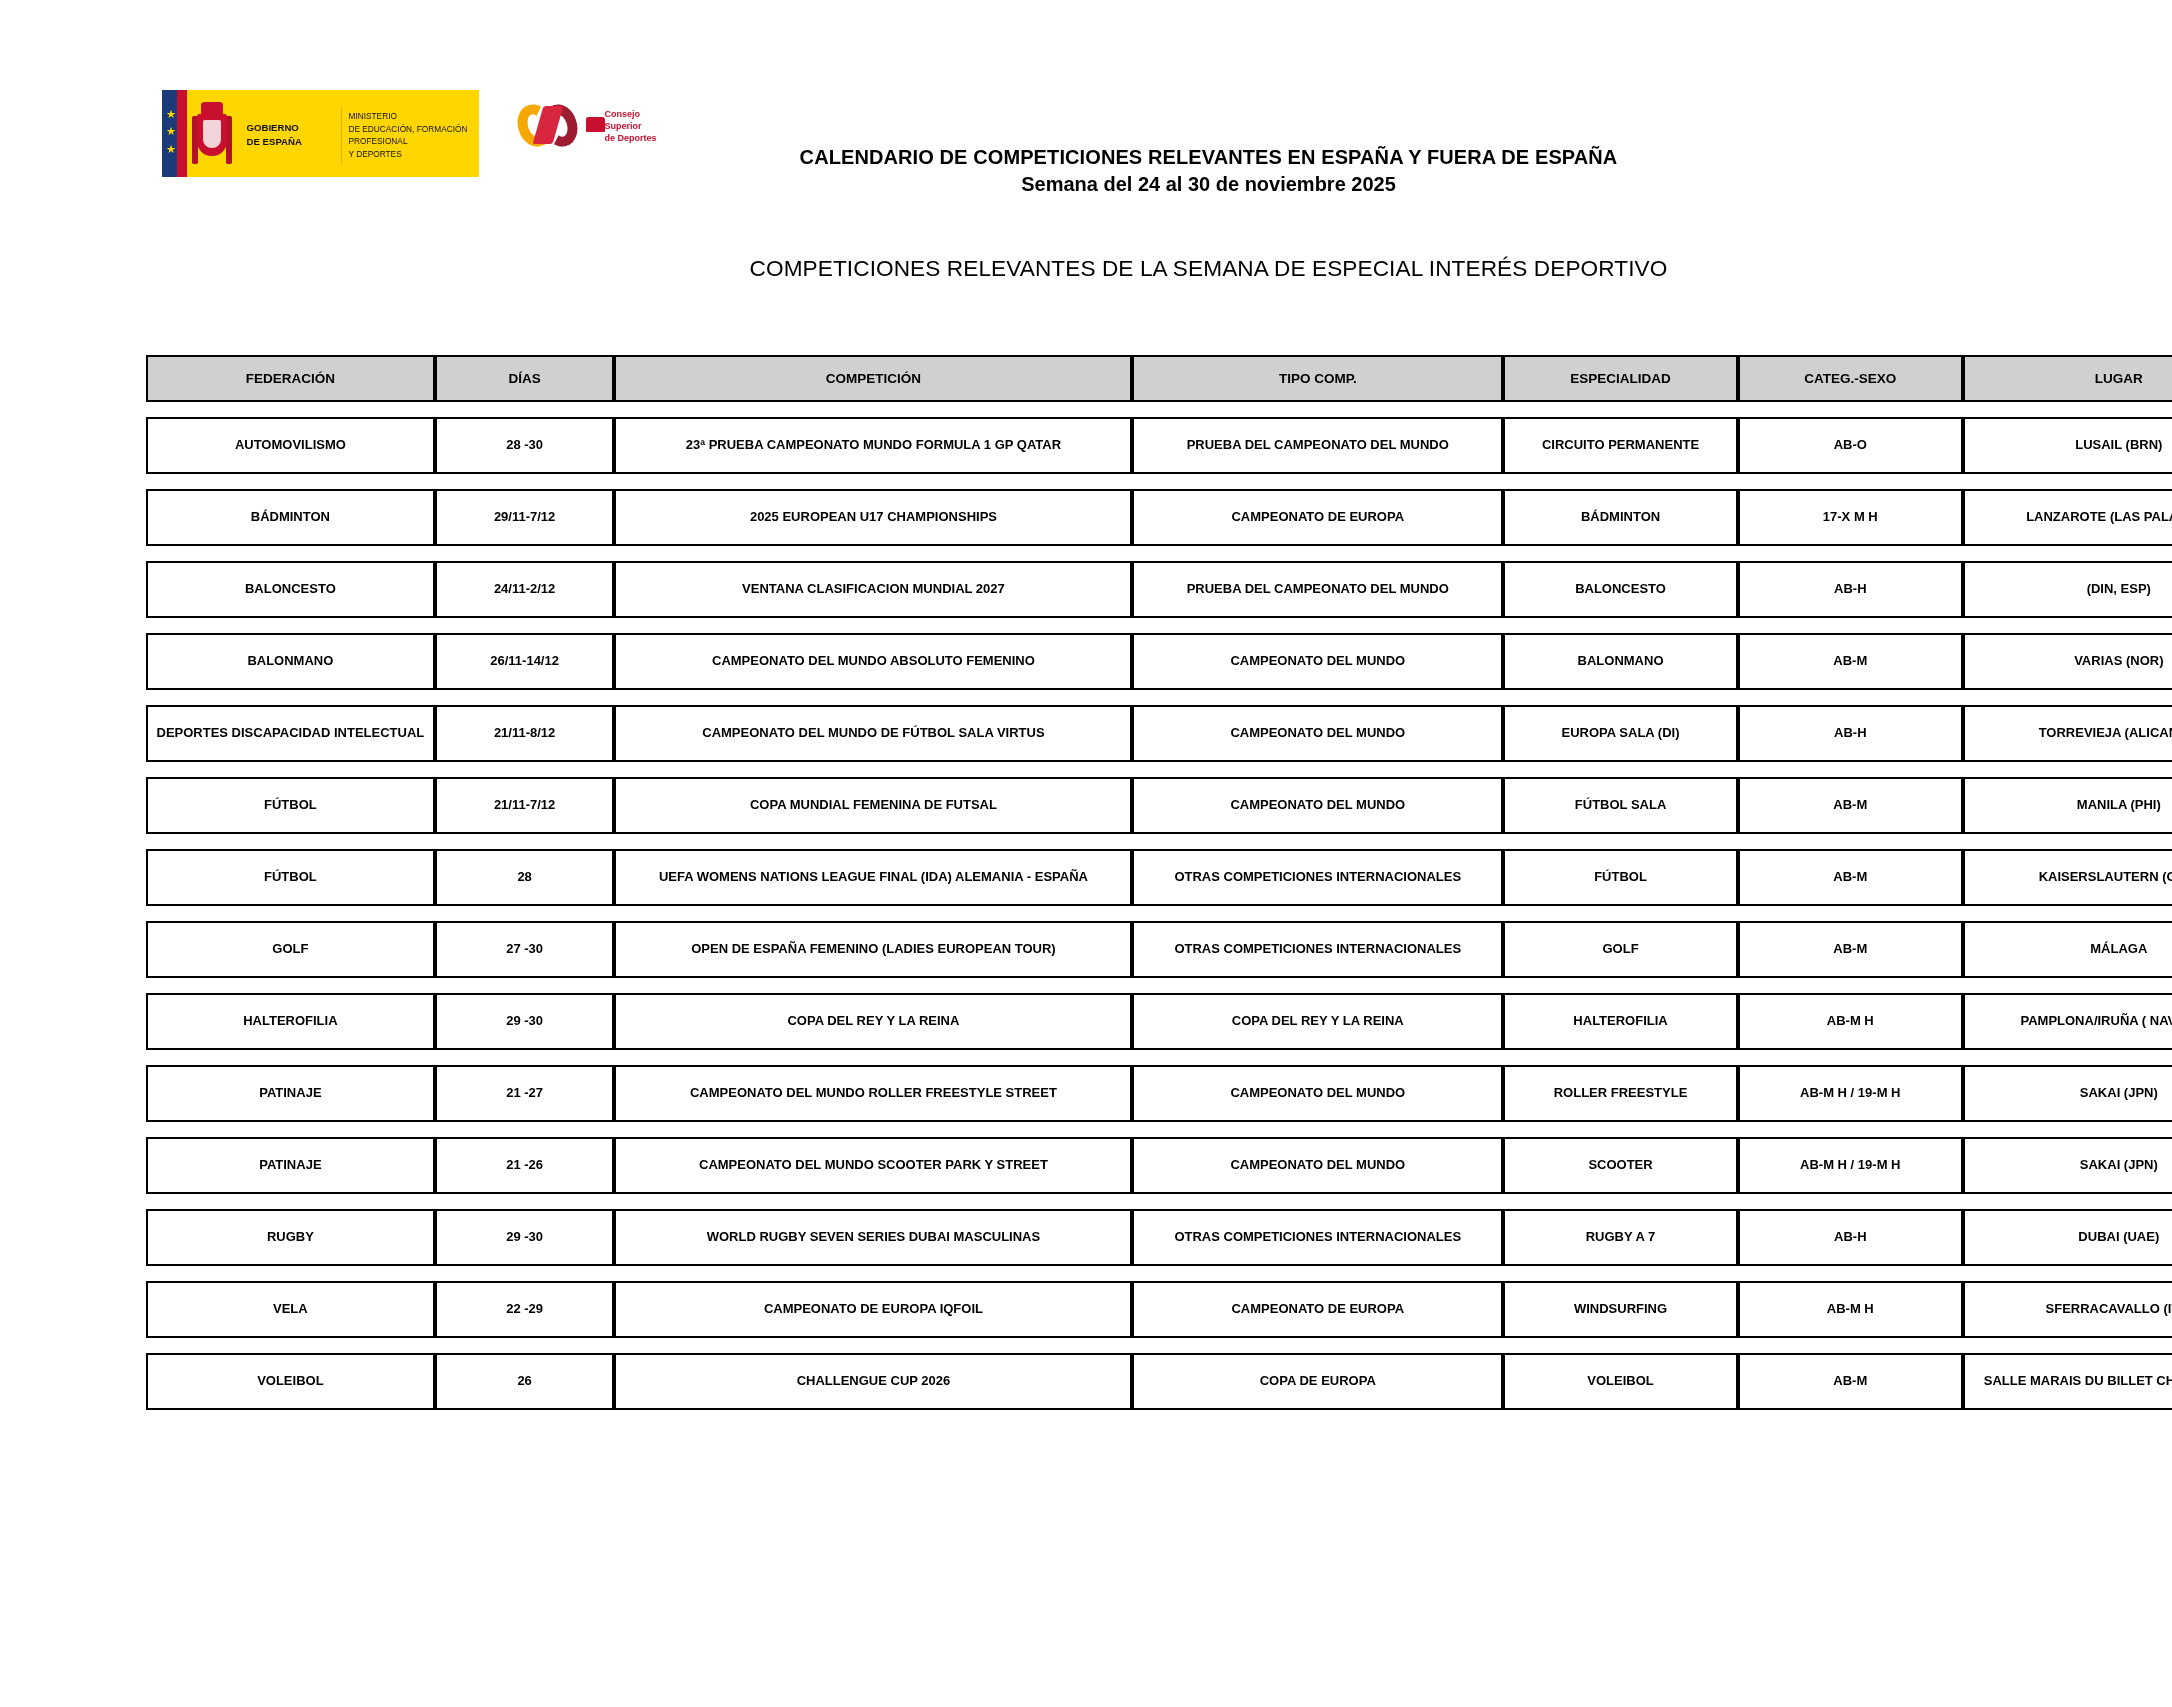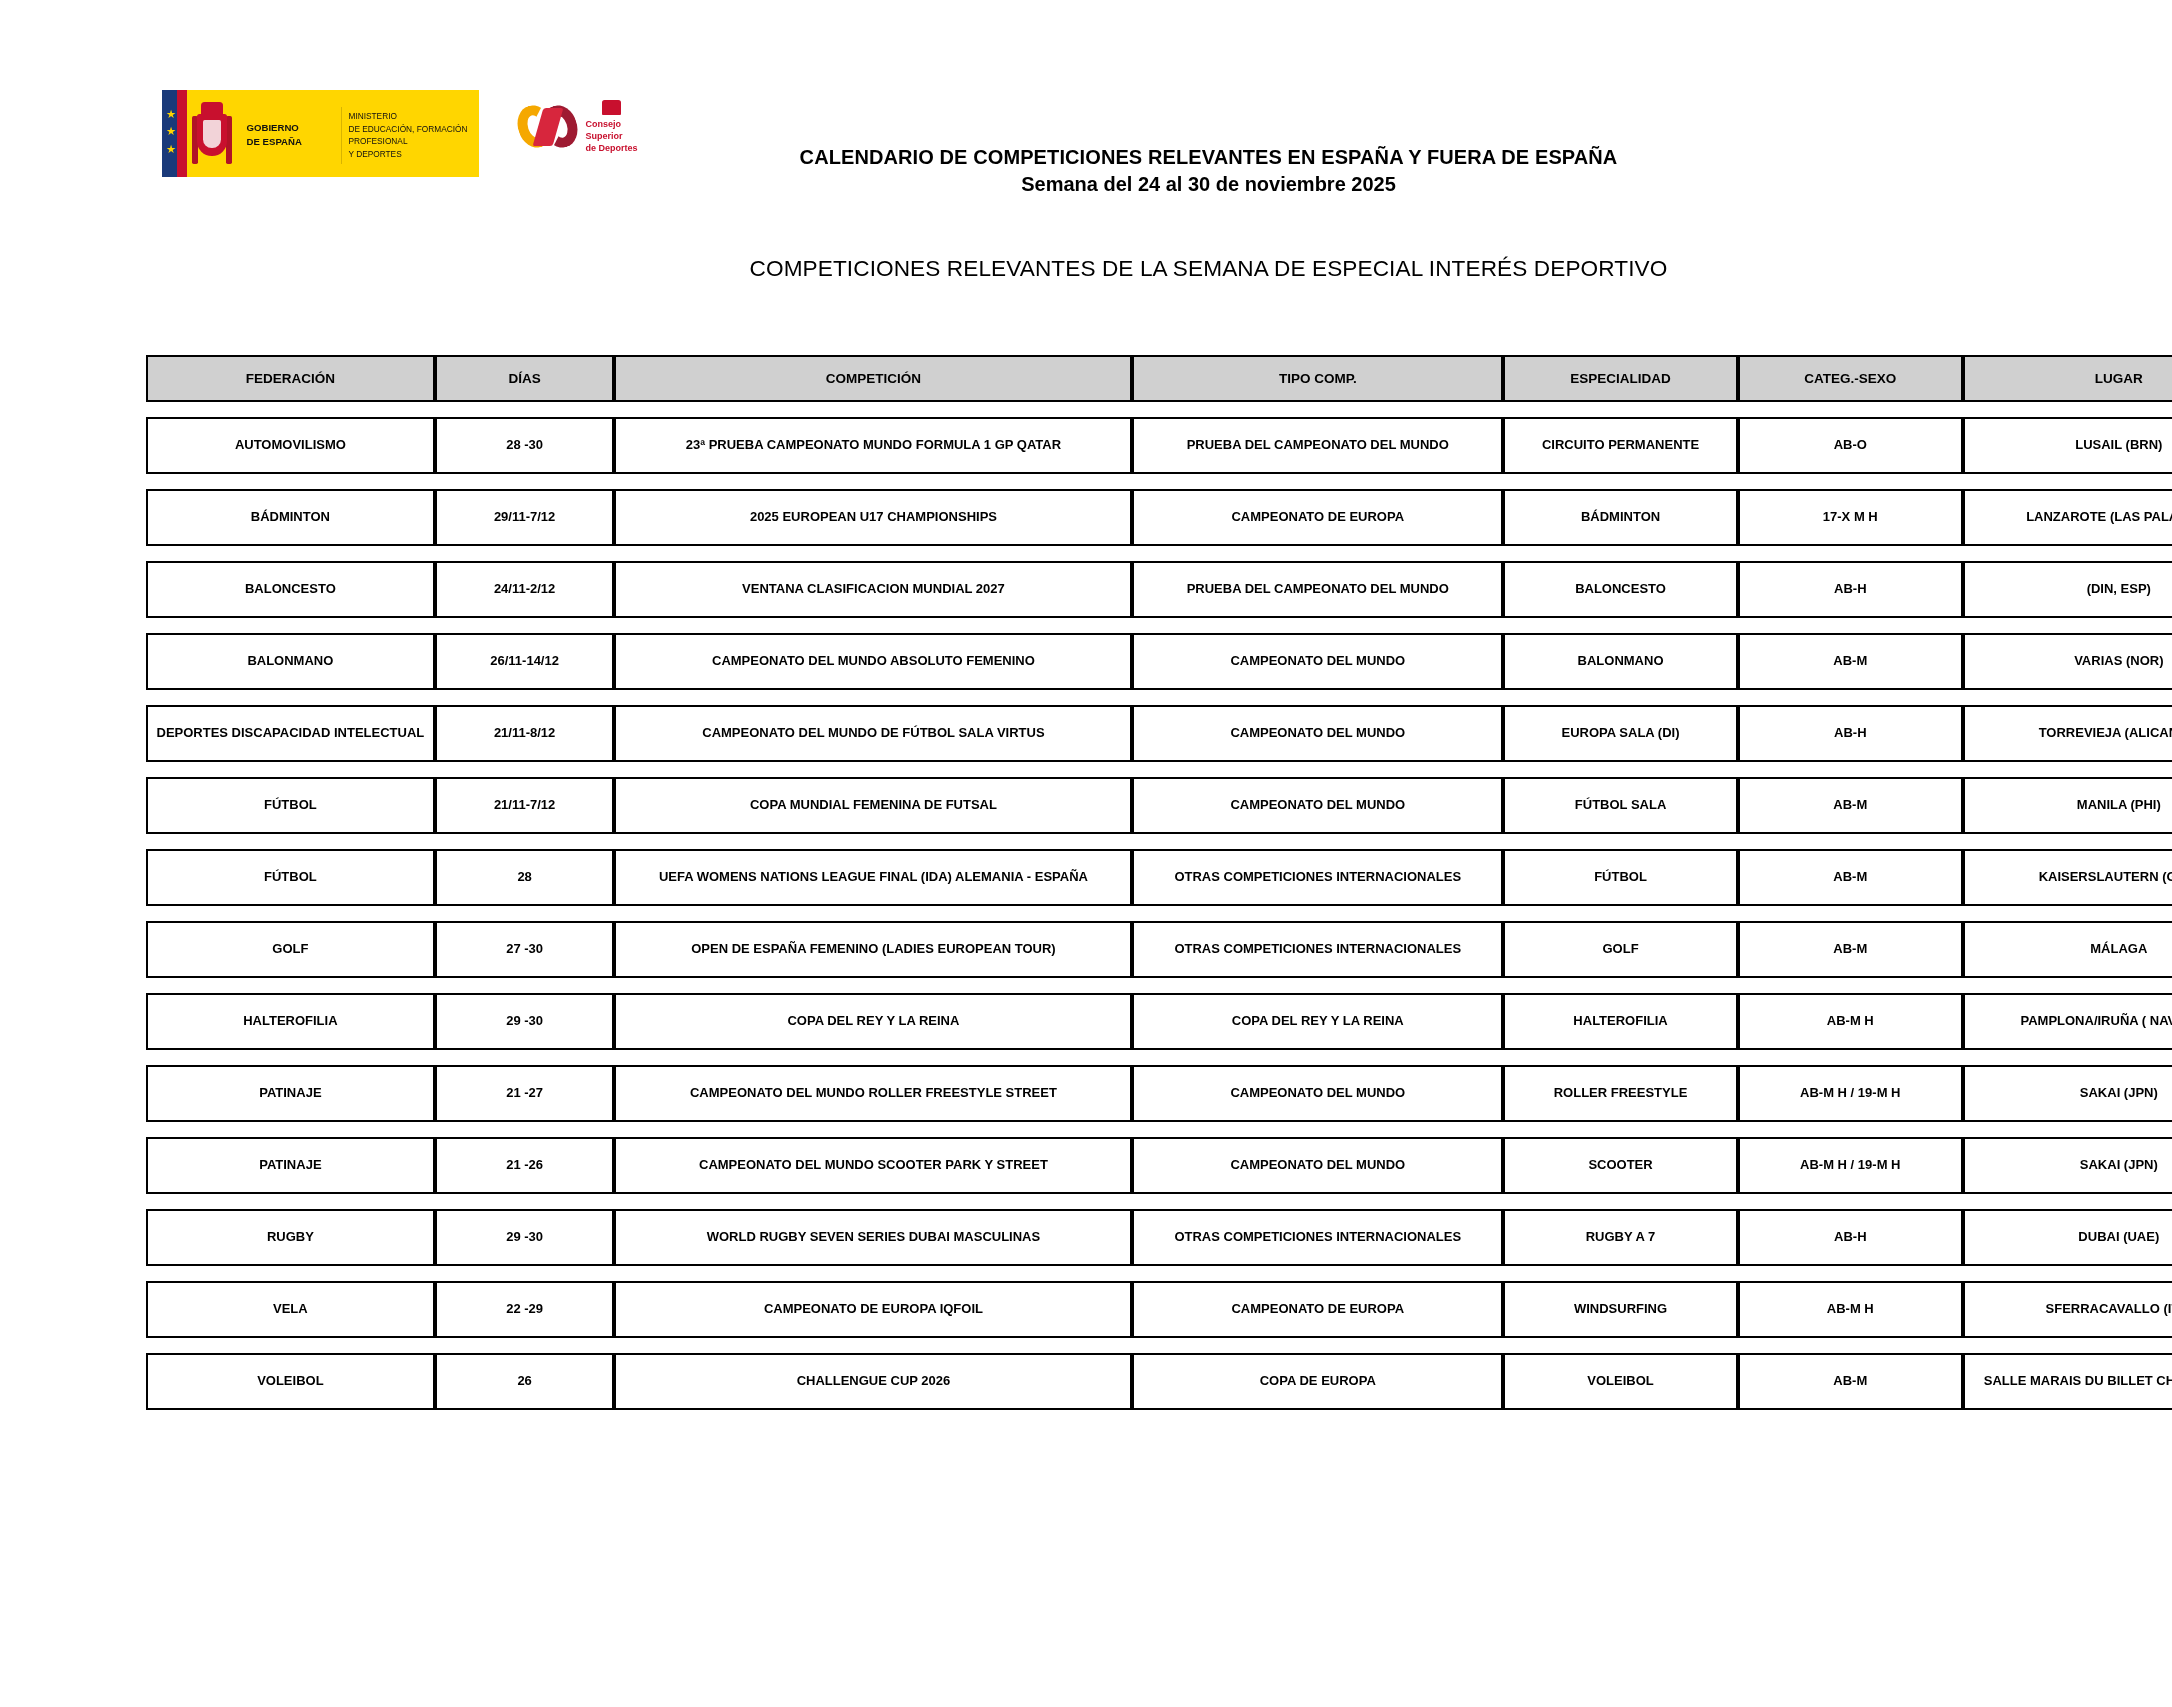--- a/index.html
+++ b/index.html
@@ -164,21 +164,21 @@
     border-radius: 2.6px;
   }
   .csd-crown {
     width: 19px; height: 14.8px;
     background: #C8102E;
     border-radius: 2.6px 2.6px 0.9px 0.9px;
     margin-bottom: 2.6px;
   }
   .csd-right {
     display: flex;
-    flex-direction: column;
+    flex-direction: row;
     align-items: center;
     margin-left: 2.6px;
   }
   .csd-text {
     font-size: 9px;
     line-height: 1.35;
     color: #C8102E;
     font-weight: 600;
     text-align: left;
   }

